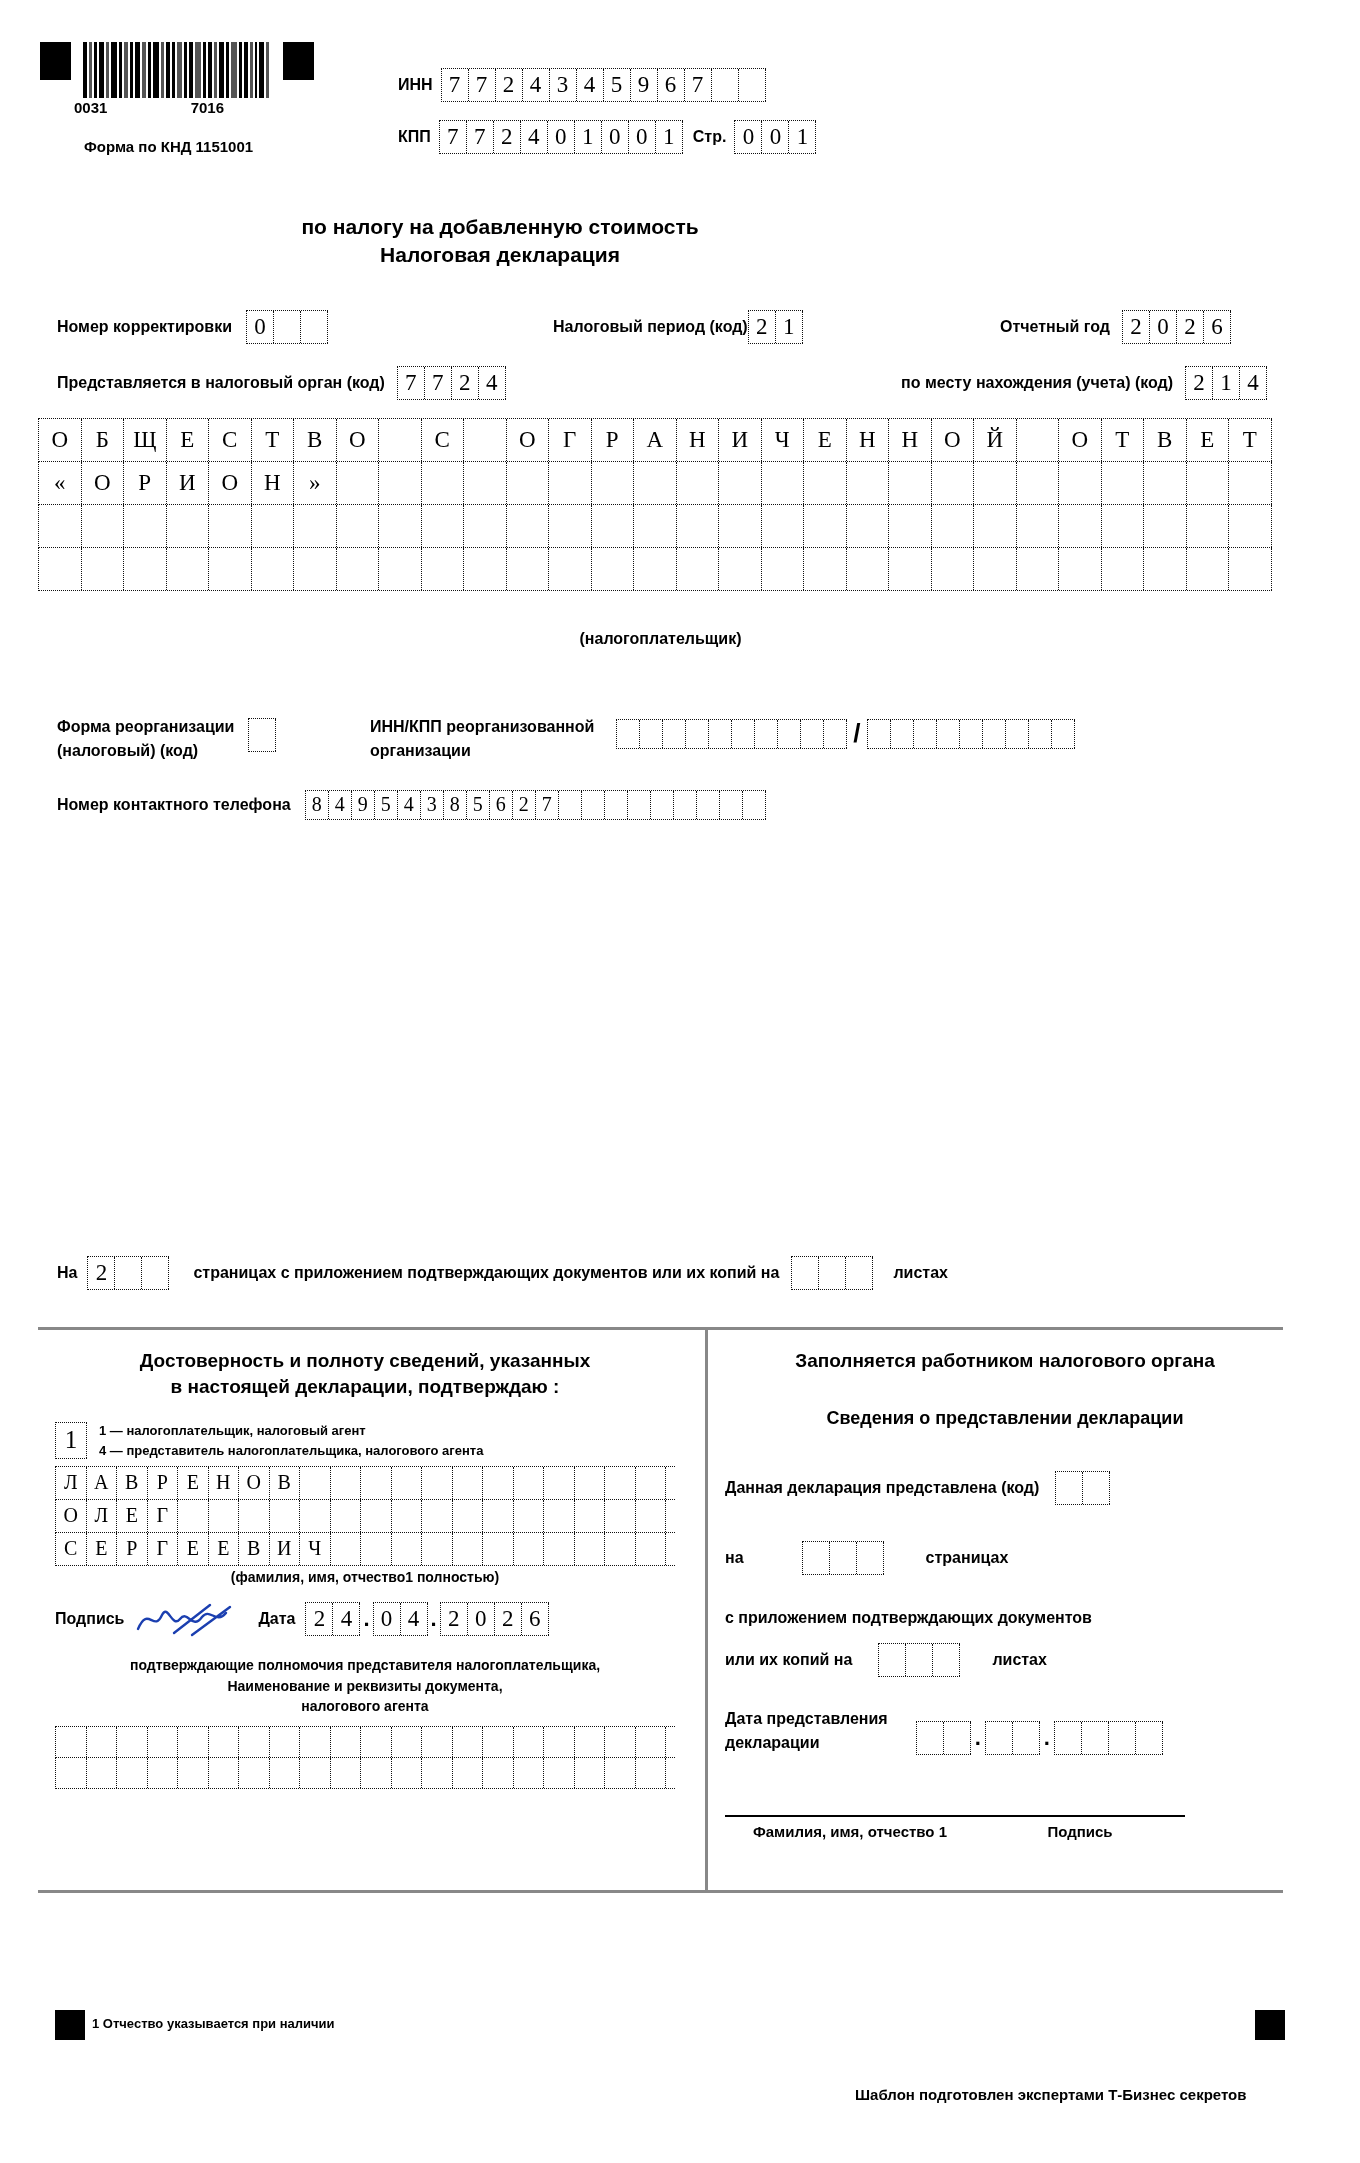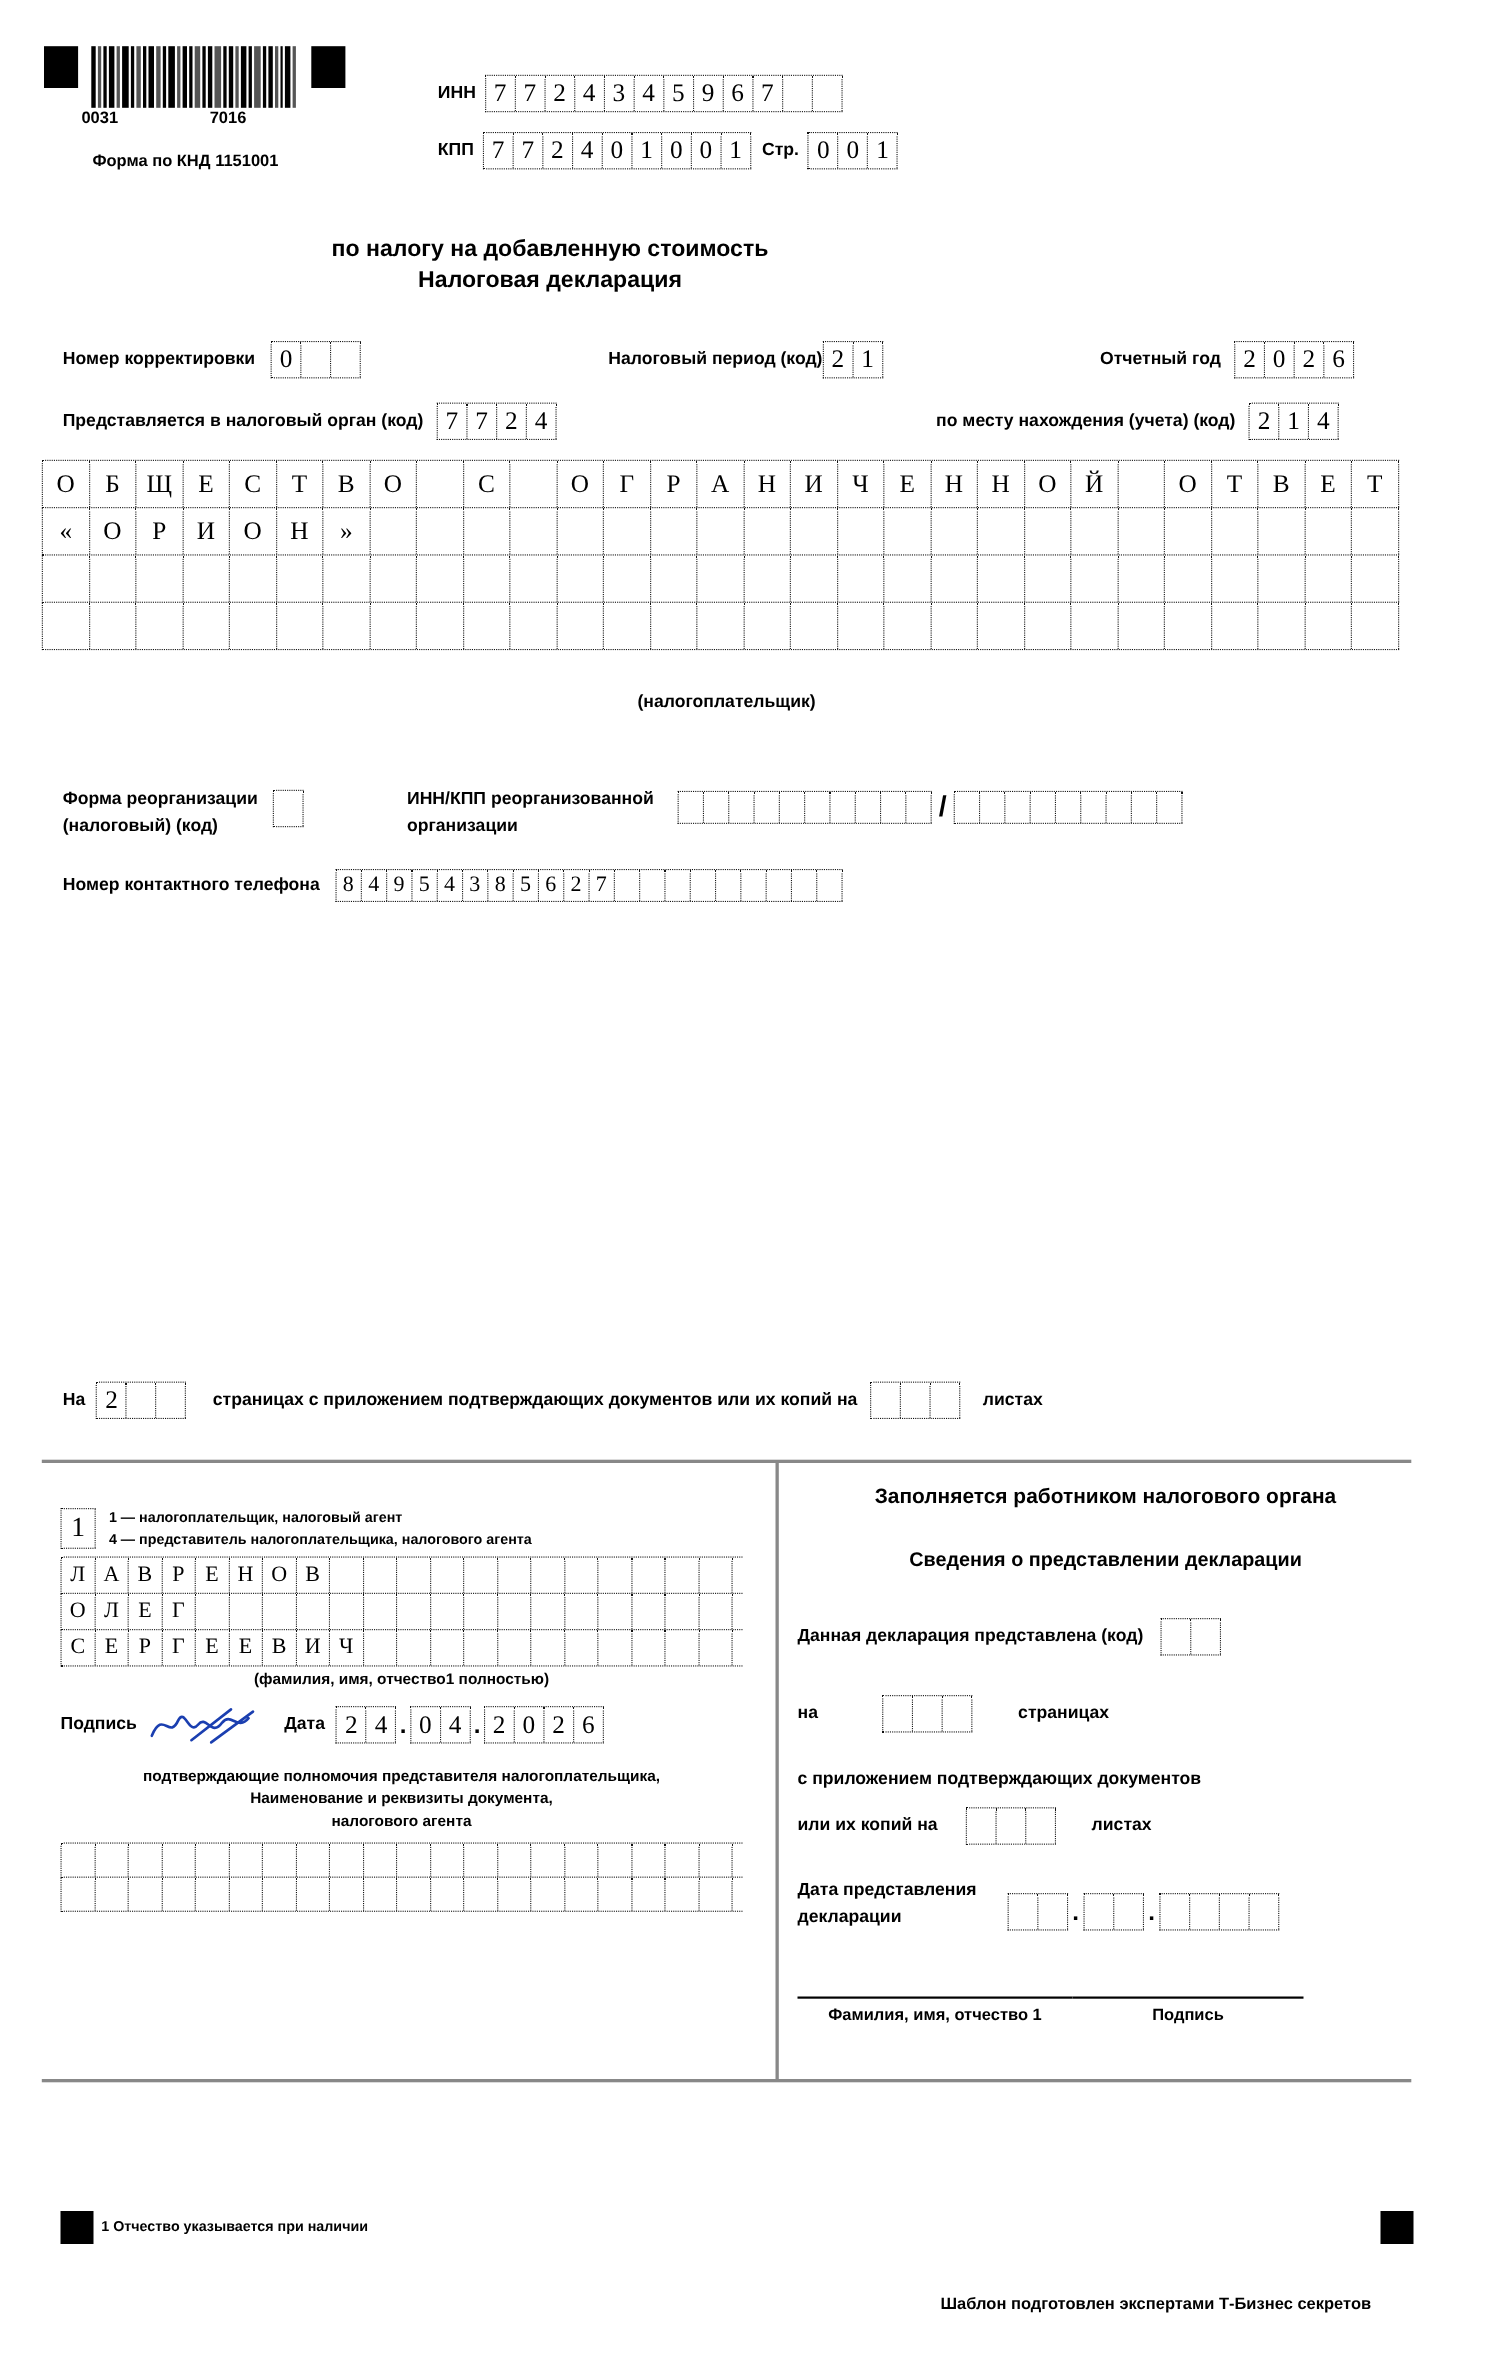--- a/index.html
+++ b/index.html
@@ -241,21 +241,21 @@
   <div class="row" style="left:57px; top:366px;">
     <span class="lbl" style="margin-right:12px;">Представляется в налоговый орган (код)</span>
     <div class="cells" id="authority-cells">
         <div class="c">7</div>
         <div class="c">7</div>
         <div class="c">2</div>
         <div class="c">4</div>
       </div>
   </div>
 
-  <div class="row" style="left:851px; top:366px;">
+  <div class="row" style="left:901px; top:366px;">
     <span class="lbl" style="margin-right:12px;">по месту нахождения (учета) (код)</span>
     <div class="cells" id="location-cells">
         <div class="c">2</div>
         <div class="c">1</div>
         <div class="c">4</div>
       </div>
   </div>
 
   <div class="namegrid" id="taxpayer-grid">
       <div class="namerow">
@@ -467,20 +467,24 @@
         <div class="c"></div>
         <div class="c"></div>
       </div>
     <span class="lbl" style="margin-left:20px;">листах</span>
   </div>
 
   <div id="hr-main"></div>
   <div id="vline"></div>
 
   <div style="position:absolute;left:55px;top:1348px;width:620px;">
+    <div class="panel-title">
+      <div>Достоверность и полноту сведений, указанных</div>
+      <div>в настоящей декларации, подтверждаю :</div>
+    </div>
 
     <div style="display:flex;align-items:center;margin-top:22px;">
       <div class="cells big" id="signer-code-cells">
           <div class="c">1</div>
         </div>
       <div style="margin-left:12px;line-height:1.5;">
         <div class="tiny">1 — налогоплательщик, налоговый агент</div>
         <div class="tiny">4 — представитель налогоплательщика, налогового агента</div>
       </div>
     </div>

